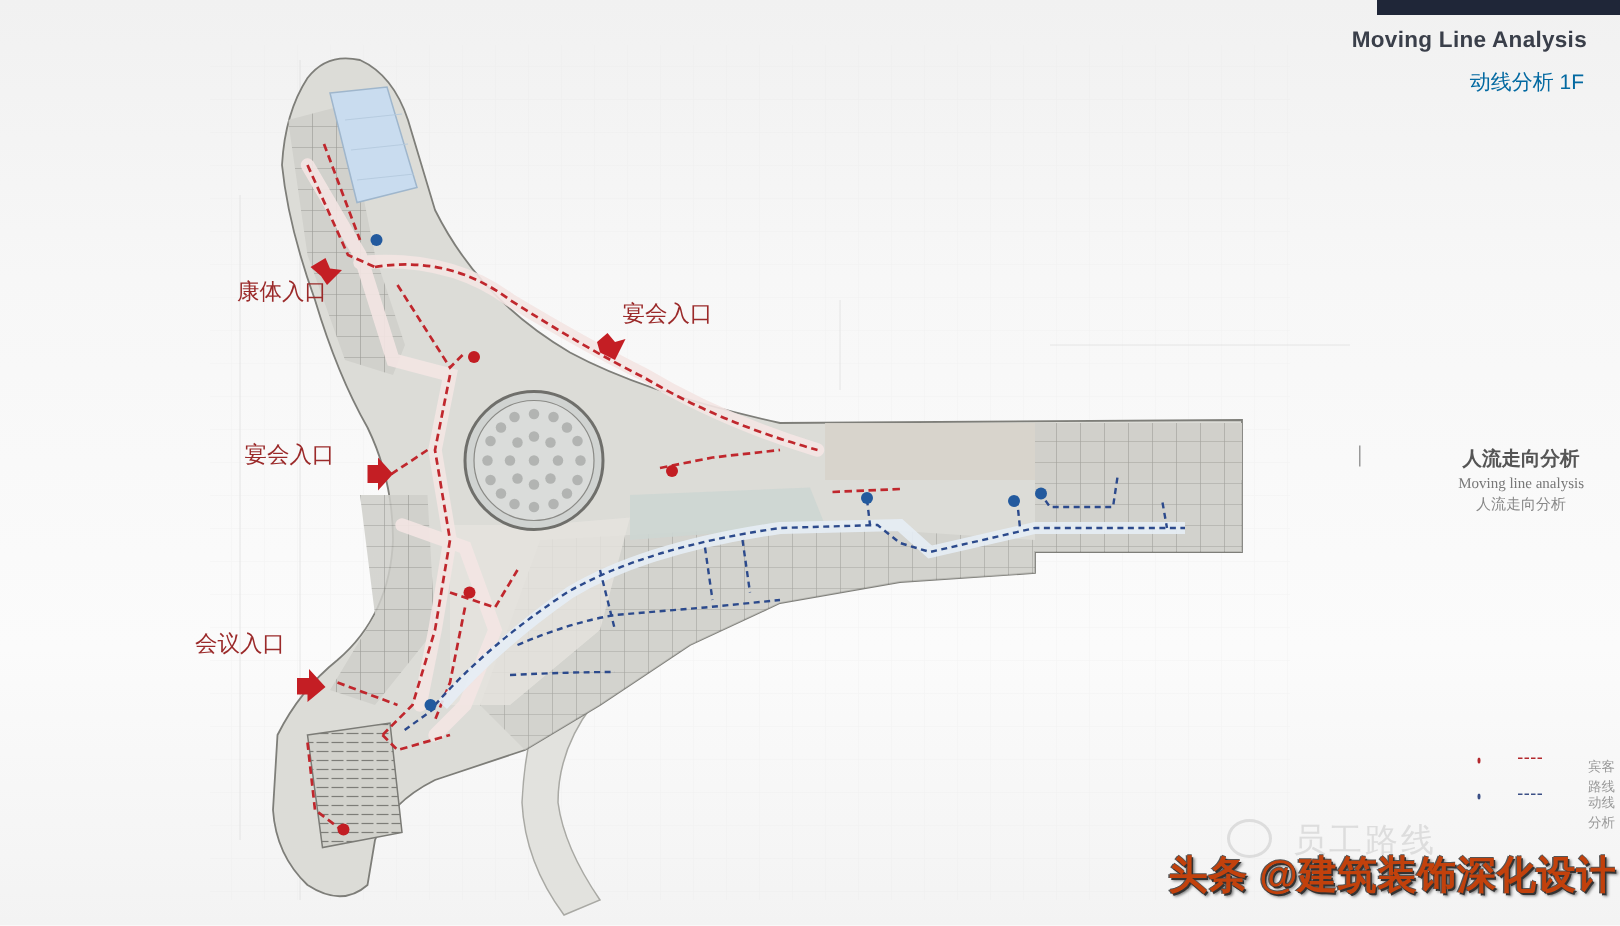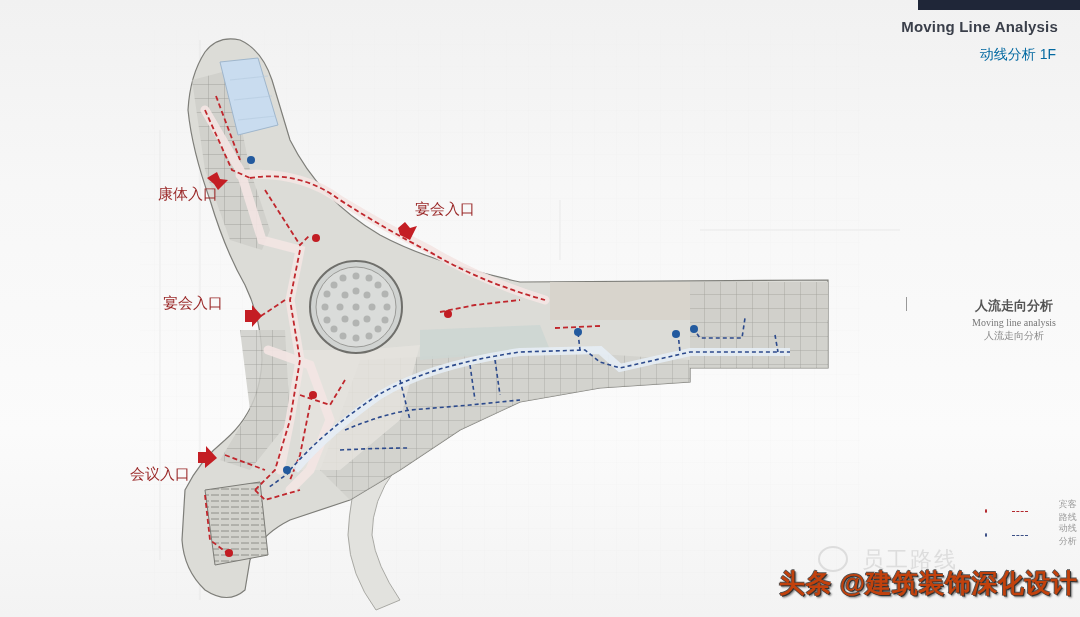--- a/index.html
+++ b/index.html
@@ -30,21 +30,21 @@
     .analysis-cn { font-size: 13px; font-weight: bold; color: #555; }
     .analysis-en { font-family: "Liberation Serif", serif; font-size: 10px; color: #777; margin-top: 2px; }
     .analysis-sub { font-size: 10px; color: #888; margin-top: 1px; }
 
     .entrance-label {
       position: absolute; font-size: 15px; color: #9b2a2a;
     }
     .legend {
       position: absolute; left: 985px; top: 505px;
     }
-    .legend-row { display: flex; align-items: center; height: 12px; margin-bottom: 12px; gap: 23px; }
+    .legend-row { display: flex; height: 12px; margin-bottom: 12px; gap: 23px; }
     .legend-dot { width: 4px; height: 4px; border-radius: 50%; }
     .legend-dash { width: 26px; height: 0; border-top: 1.5px dashed; margin-left: 2px; margin-right: 8px; }
     .legend-text { font-size: 9px; color: #999; }
 
     .watermark {
       position: absolute; left: 754px; top: 566px;
       font-size: 26px; color: #c2410c; font-weight: bold;
       text-shadow: 1px 1px 0 #333, -1px 0 0 #555, 0 -1px 0 #555, 2px 2px 2px rgba(0,0,0,0.5);
       letter-spacing: 0.5px;
       margin-left: 25px;
@@ -197,21 +197,21 @@
     <path d="M207 178 L217 172 L220 179 L228 180 L218 190 L214 184 Z"></path>
     <path d="M398 228 L405 222 L410 228 L417 226 L410 240 L400 235 Z"></path>
     <path d="M245 310 L252 310 L252 305 L262 316 L252 327 L252 322 L245 322 Z"></path>
     <path d="M198 452 L206 452 L206 446 L217 458 L205 468 L205 463 L198 463 Z"></path>
   </g>
 </svg>
 
 <div class="entrance-label" style="left:158px; top:185px;">康体入口</div>
 <div class="entrance-label" style="left:415px; top:200px;">宴会入口</div>
 <div class="entrance-label" style="left:163px; top:294px;">宴会入口</div>
-<div class="entrance-label" style="left:130px; top:465px;text-align:center;">会议入口</div>
+<div class="entrance-label" style="left:130px; top:420px;text-align:center;">会议入口</div>
 
 <div class="side-divider"></div>
 <div class="analysis-block">
   <div class="analysis-cn">人流走向分析</div>
   <div class="analysis-en">Moving line analysis</div>
   <div class="analysis-sub">人流走向分析</div>
 </div>
 
 <div class="legend">
   <div class="legend-row">

